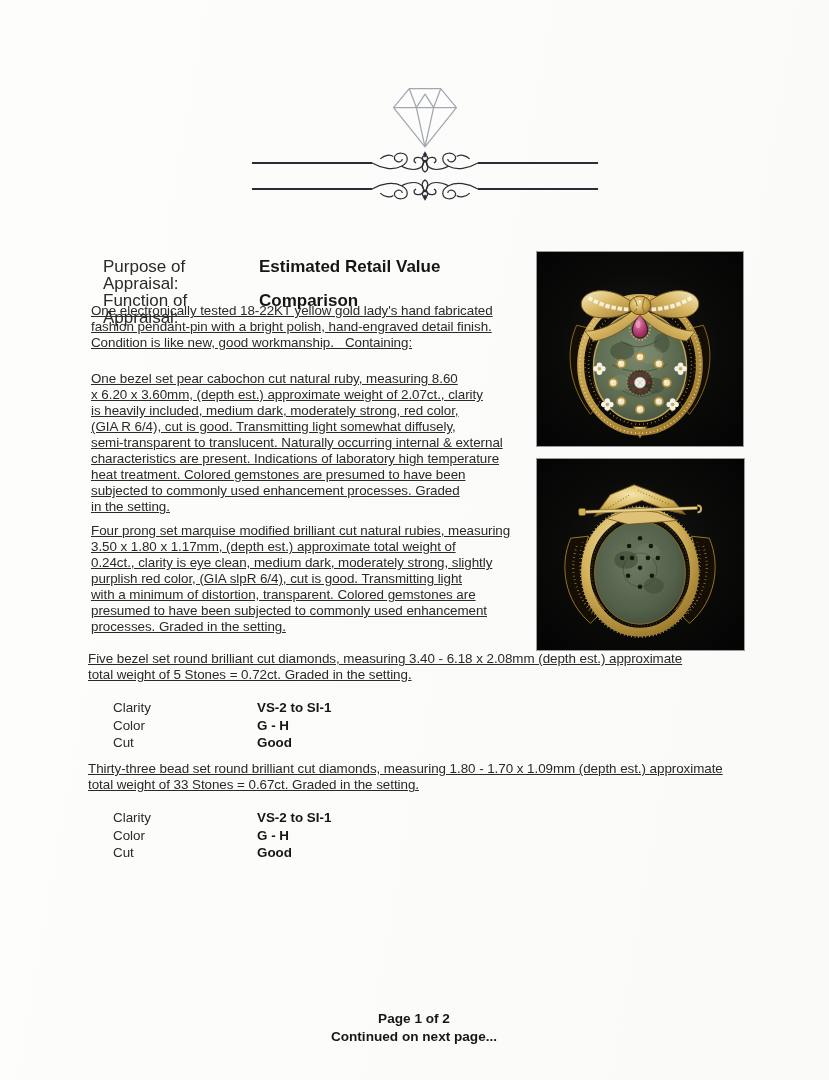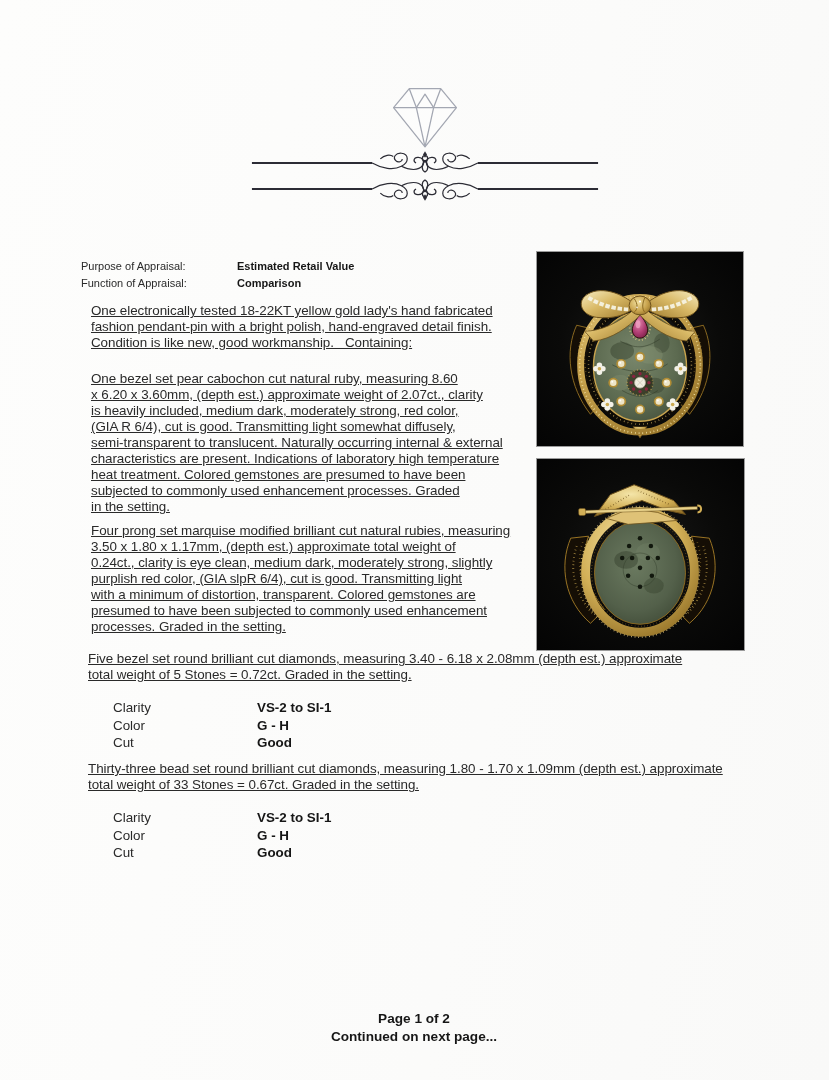--- a/index.html
+++ b/index.html
@@ -10,21 +10,21 @@
   
   .logo-wrap{position:absolute;left:95px;top:84px;width:660px;text-align:center;}
   .diamond-icon{display:block;margin:0 auto;}
   .flourish{display:block;margin:0 auto;width:430px;height:26px;}
   .flourish.flip{transform:scaleY(-1);}
   .brand-title{font-family:"Liberation Serif",serif;font-variant:small-caps;font-weight:600;
                font-size:25px;letter-spacing:2.2px;color:#4f509c;line-height:28px;margin-top:1px;}
   .brand-tagline{font-family:"Liberation Serif",serif;font-variant:small-caps;font-weight:600;
                  font-size:13.5px;letter-spacing:1.6px;color:#55569f;line-height:15px;margin:0 0 3px 0;}
   
-  .kv-block{position:absolute;left:81px;top:258px;font-size:11px;line-height:17px;}
+  .kv-block{position:absolute;left:103px;top:258px;font-size:17px;line-height:17px;}
   .kv-row{display:flex;}
   .kv-label{width:156px;color:#2a2a2a;}
   .kv-value{font-weight:bold;color:#161616;}
   
   .grade-table{position:absolute;left:113px;font-size:13.4px;line-height:17.5px;}
   .grade-row{display:flex;}
   .grade-label{width:100px;color:#2a2a2a;}
   .grade-value{font-weight:bold;color:#161616;margin-left:44px;}
   
   .footer-line{position:absolute;left:6px;width:816px;text-align:center;font-weight:bold;

